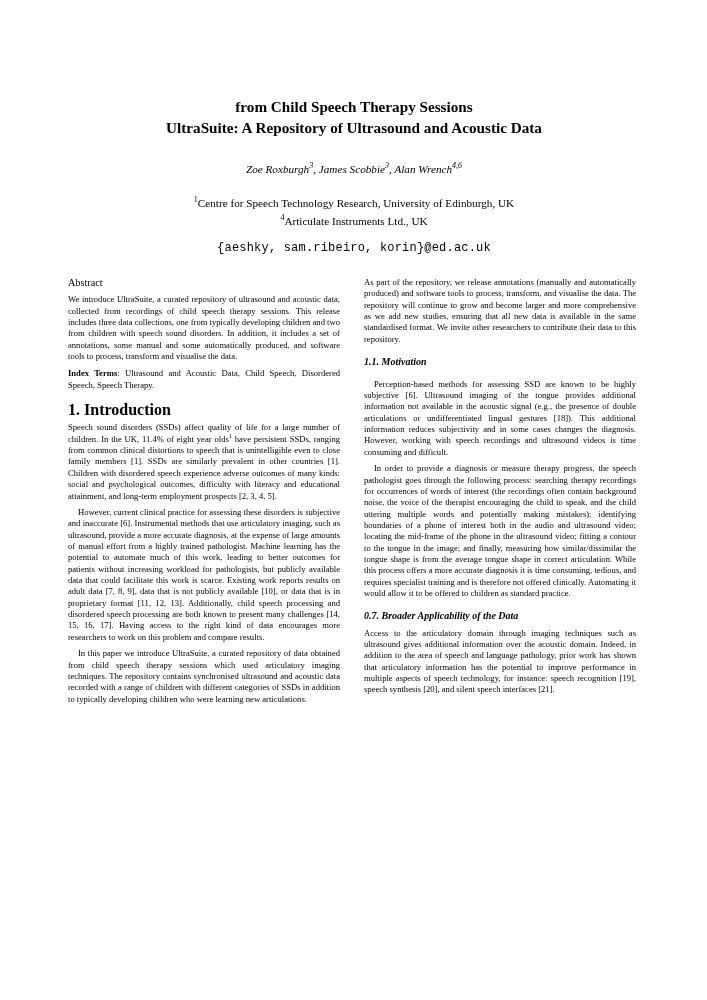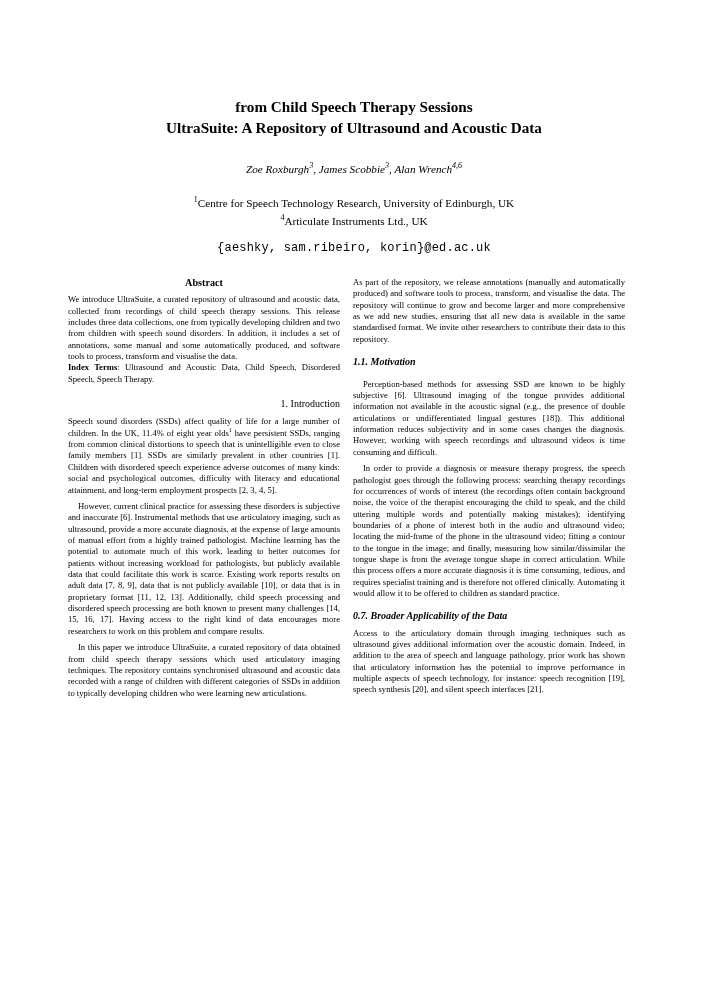--- a/index.html
+++ b/index.html
@@ -67,45 +67,45 @@
   }
   .col {
     width: 272px;
     font-size: 8.6px;
     line-height: 11.35px;
     text-align: justify;
     position: absolute;
     top: 0;
   }
   .col-left { left: 0; }
-  .col-right { left: 285px; }
+  .col-right { left: 296px; }
   .sec-head {
-    text-align: center;
-    font-weight: bold;
+    font-weight: normal;
     font-size: 10.2px;
     margin: 0 0 6px 0;
   }
   .sec-head-num {
-    text-align: right;
-    font-weight: normal;
-    font-size: 10px;
+    text-align: left;
+    font-weight: bold;
+    font-size: 16px;
     margin: 13px 0 7px 0;
   }
   .subsec-head {
     font-weight: bold;
     font-size: 10px;
     margin: 11px 0 6px 0;
     font-style: italic;
   }
   p {
     margin: 0;
     text-indent: 10px;
   }
   p.noindent { text-indent: 0; }
   .idxterms {
+    margin-top: 6px;
     text-indent: 0;
   }
   .idxterms b { font-weight: bold; }
   sup { font-size: 0.72em; vertical-align: super; line-height: 0; }
   .gap { height: 5.2px; }
 </style>
 </head>
 <body>
 
 <div class="page">

